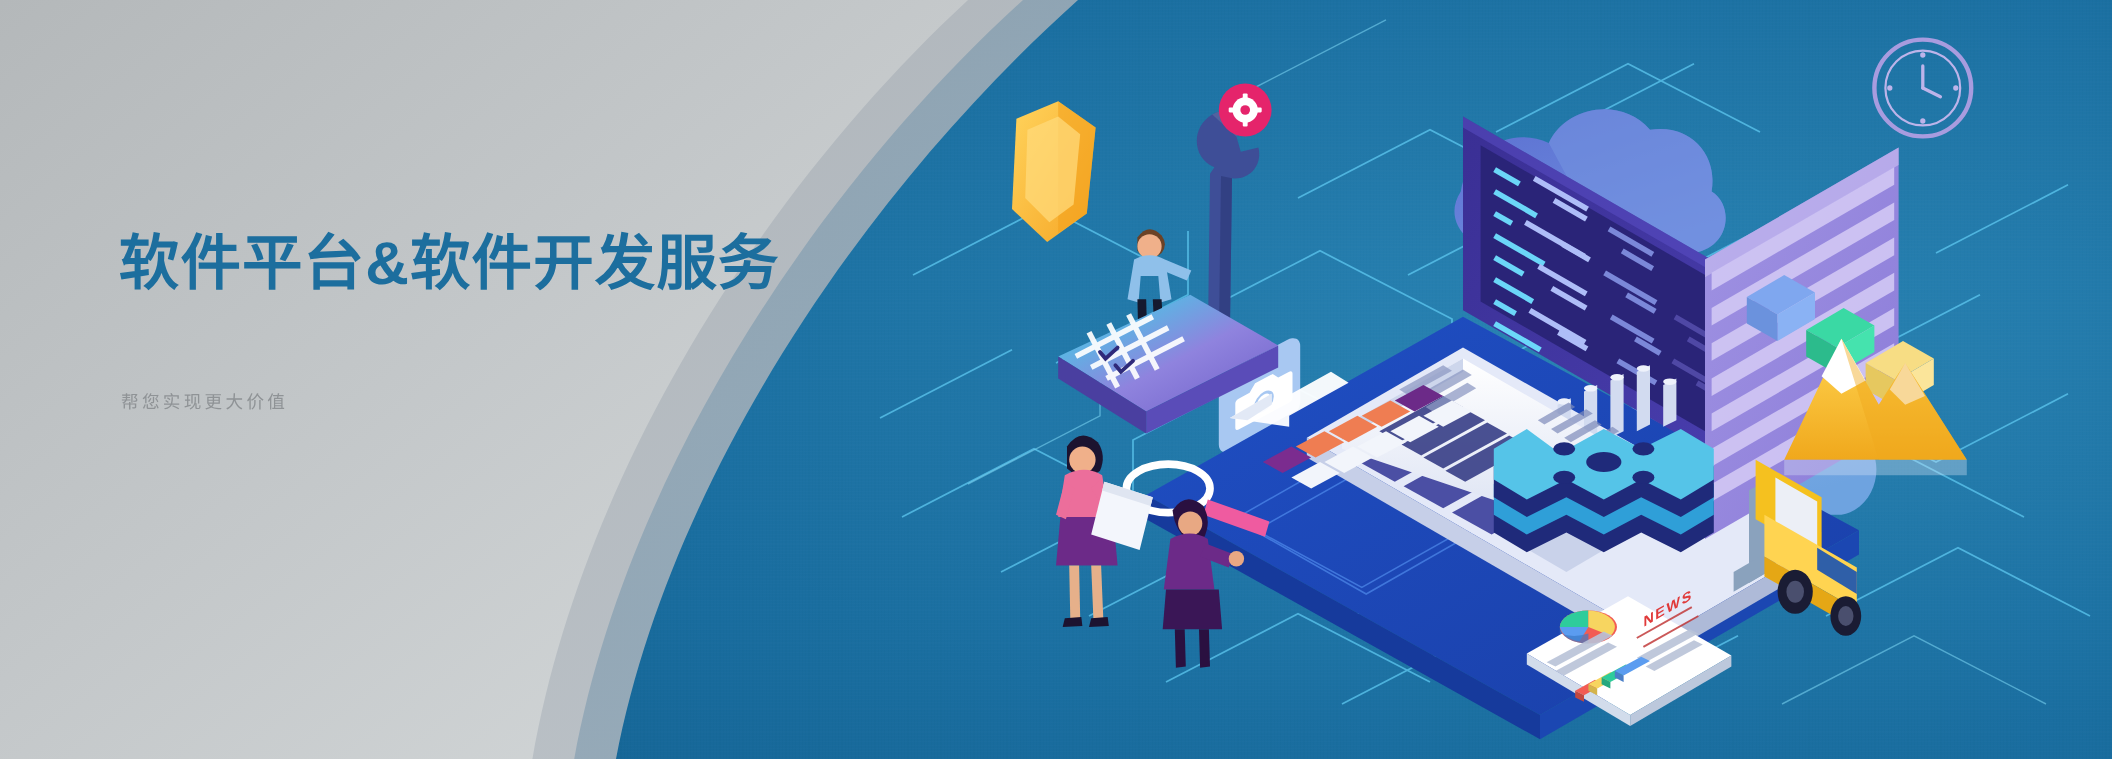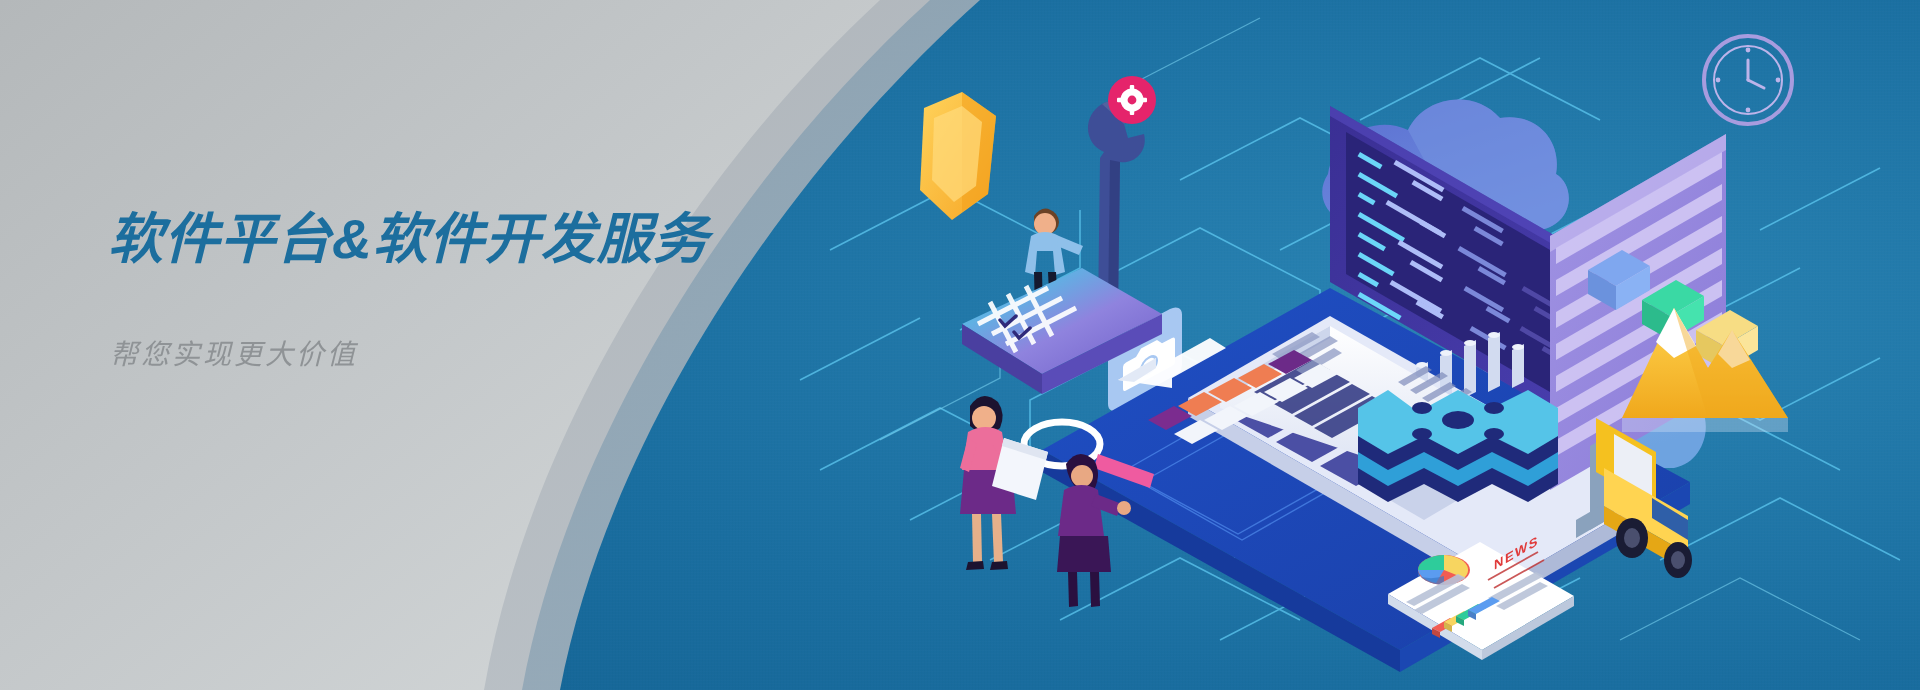--- a/index.html
+++ b/index.html
@@ -27,27 +27,27 @@
       repeating-linear-gradient(90deg, rgba(0,0,0,.05) 0 1px, transparent 1px 3px);
   }
 
   
   .iso-lines{position:absolute;left:760px;top:0;width:1160px;height:690px;}
 
   
   .curve-wrap{position:absolute;left:0;top:0;width:1100px;height:690px;}
 
   
-  .copy{position:absolute;left:108px;top:206px;width:720px;font-style:italic;}
+  .copy{position:absolute;left:108px;top:206px;width:720px;}
   .headline{
     margin:0;font-size:55px;line-height:1.22;font-weight:700;
     color:#1c6e9e;letter-spacing:1px;white-space:nowrap;
   }
   .subline{
-    margin:62px 0 0 2px;font-size:28px;line-height:1.4;font-weight:400;
+    margin:83px 0 0 2px;font-size:16px;line-height:1.4;font-weight:400;
     color:#8f9396;letter-spacing:3px;
   }
 
   
   .art{position:absolute;left:860px;top:20px;width:1060px;height:670px;}
 </style>
 </head>
 <body>
 
 <div class="banner">

